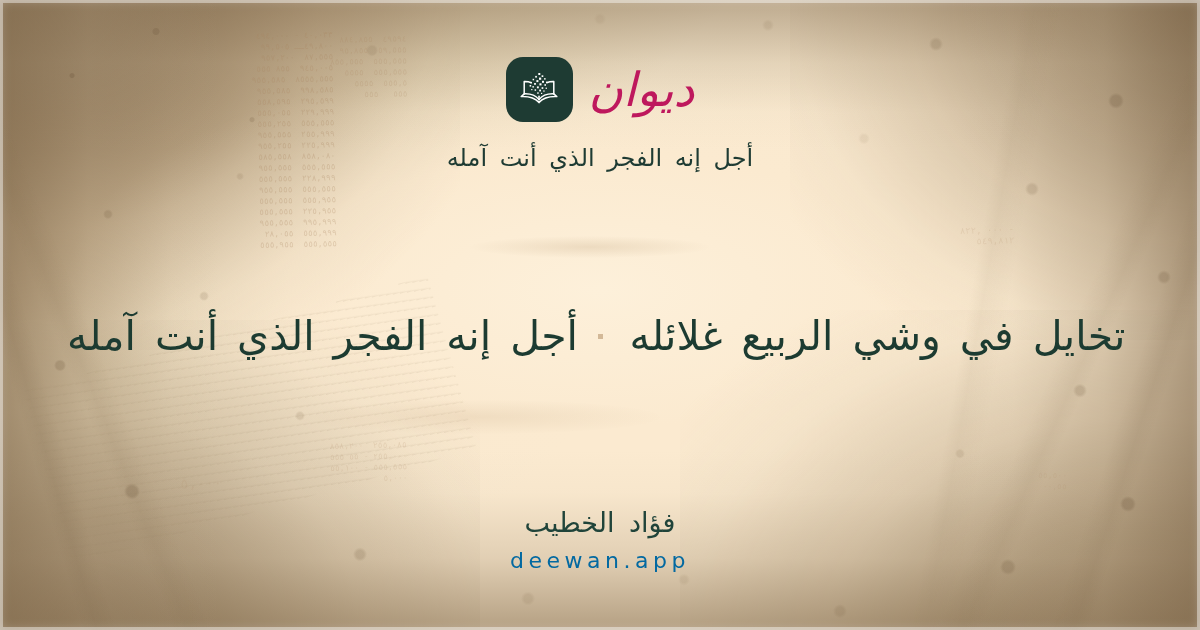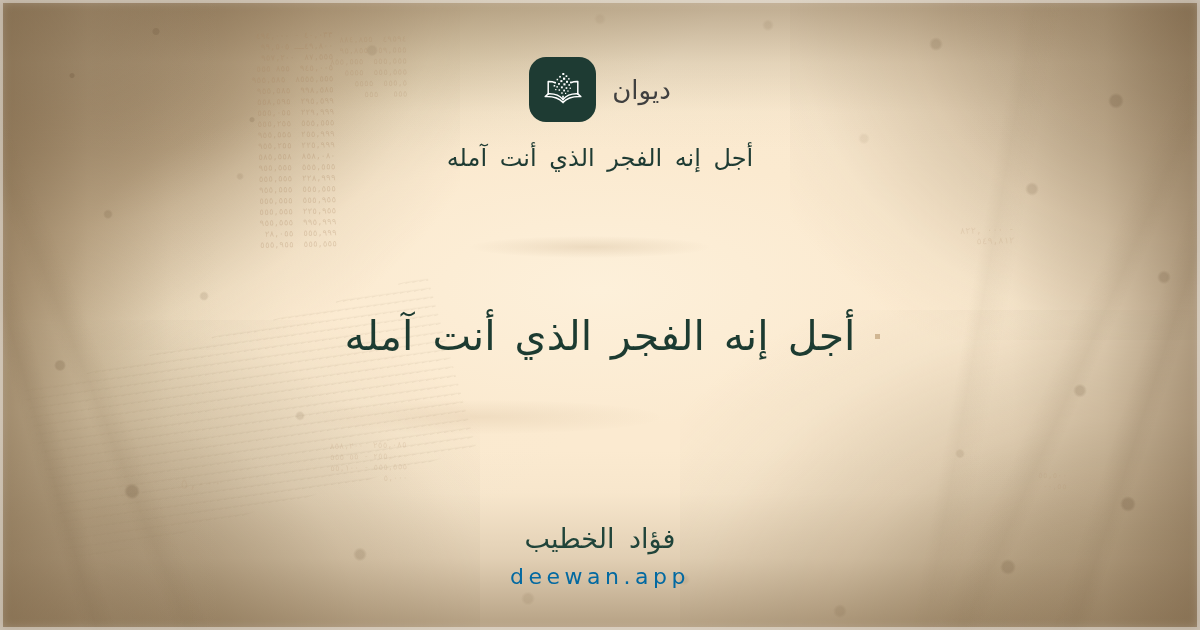--- a/index.html
+++ b/index.html
@@ -214,25 +214,26 @@
     background: #1e3b33;
     display: flex;
     align-items: center;
     justify-content: center;
     flex: none;
   }
 
   .brand-logo svg { display: block; }
 
   .brand-name {
-    color: #404040;
-    font-size: 26px;
+    color: #be185d;
+    font-size: 47px;
     line-height: 1;
     font-weight: 400;
     letter-spacing: 0px;
+    font-style: italic;
   }
 
   .tagline {
     margin-top: 20px;
     color: #1e3b33;
     font-size: 24px;
     line-height: 1.35;
     font-weight: 400;
     text-align: center;
     word-spacing: 5px;
@@ -279,21 +280,21 @@
   .verse-sep i {
     display: block;
     width: 5px;
     height: 5px;
     background: rgba(176,142,101,0.55);
   }
 
   .footer {
     position: absolute;
     left: 0; right: 0;
-    bottom: 40px;
+    bottom: 56px;
     display: flex;
     flex-direction: column;
     align-items: center;
     gap: 8px;
   }
 
   .poet {
     color: #20443a;
     font-size: 27px;
     line-height: 1.2;
@@ -406,20 +407,21 @@
             <rect x="23.0" y="23.8" width="1.2" height="1.2"></rect>
           </g>
         </svg>
       </div>
       <div class="brand-name">ديوان</div>
     </div>
 
     <div class="tagline">أجل إنه  الفجر الذي أنت آمله</div>
 
     <div class="verse">
+      <div class="hemistich hemistich-second">تخايل في وشي  الربيع   غلائله</div>
       <div class="verse-sep">
           <i></i>
         </div>
       <div class="hemistich hemistich-first">أجل إنه الفجر الذي أنت آمله</div>
     </div>
 
     <div class="footer">
       <div class="poet">فؤاد  الخطيب</div>
       <div class="site">deewan.app</div>
     </div>

